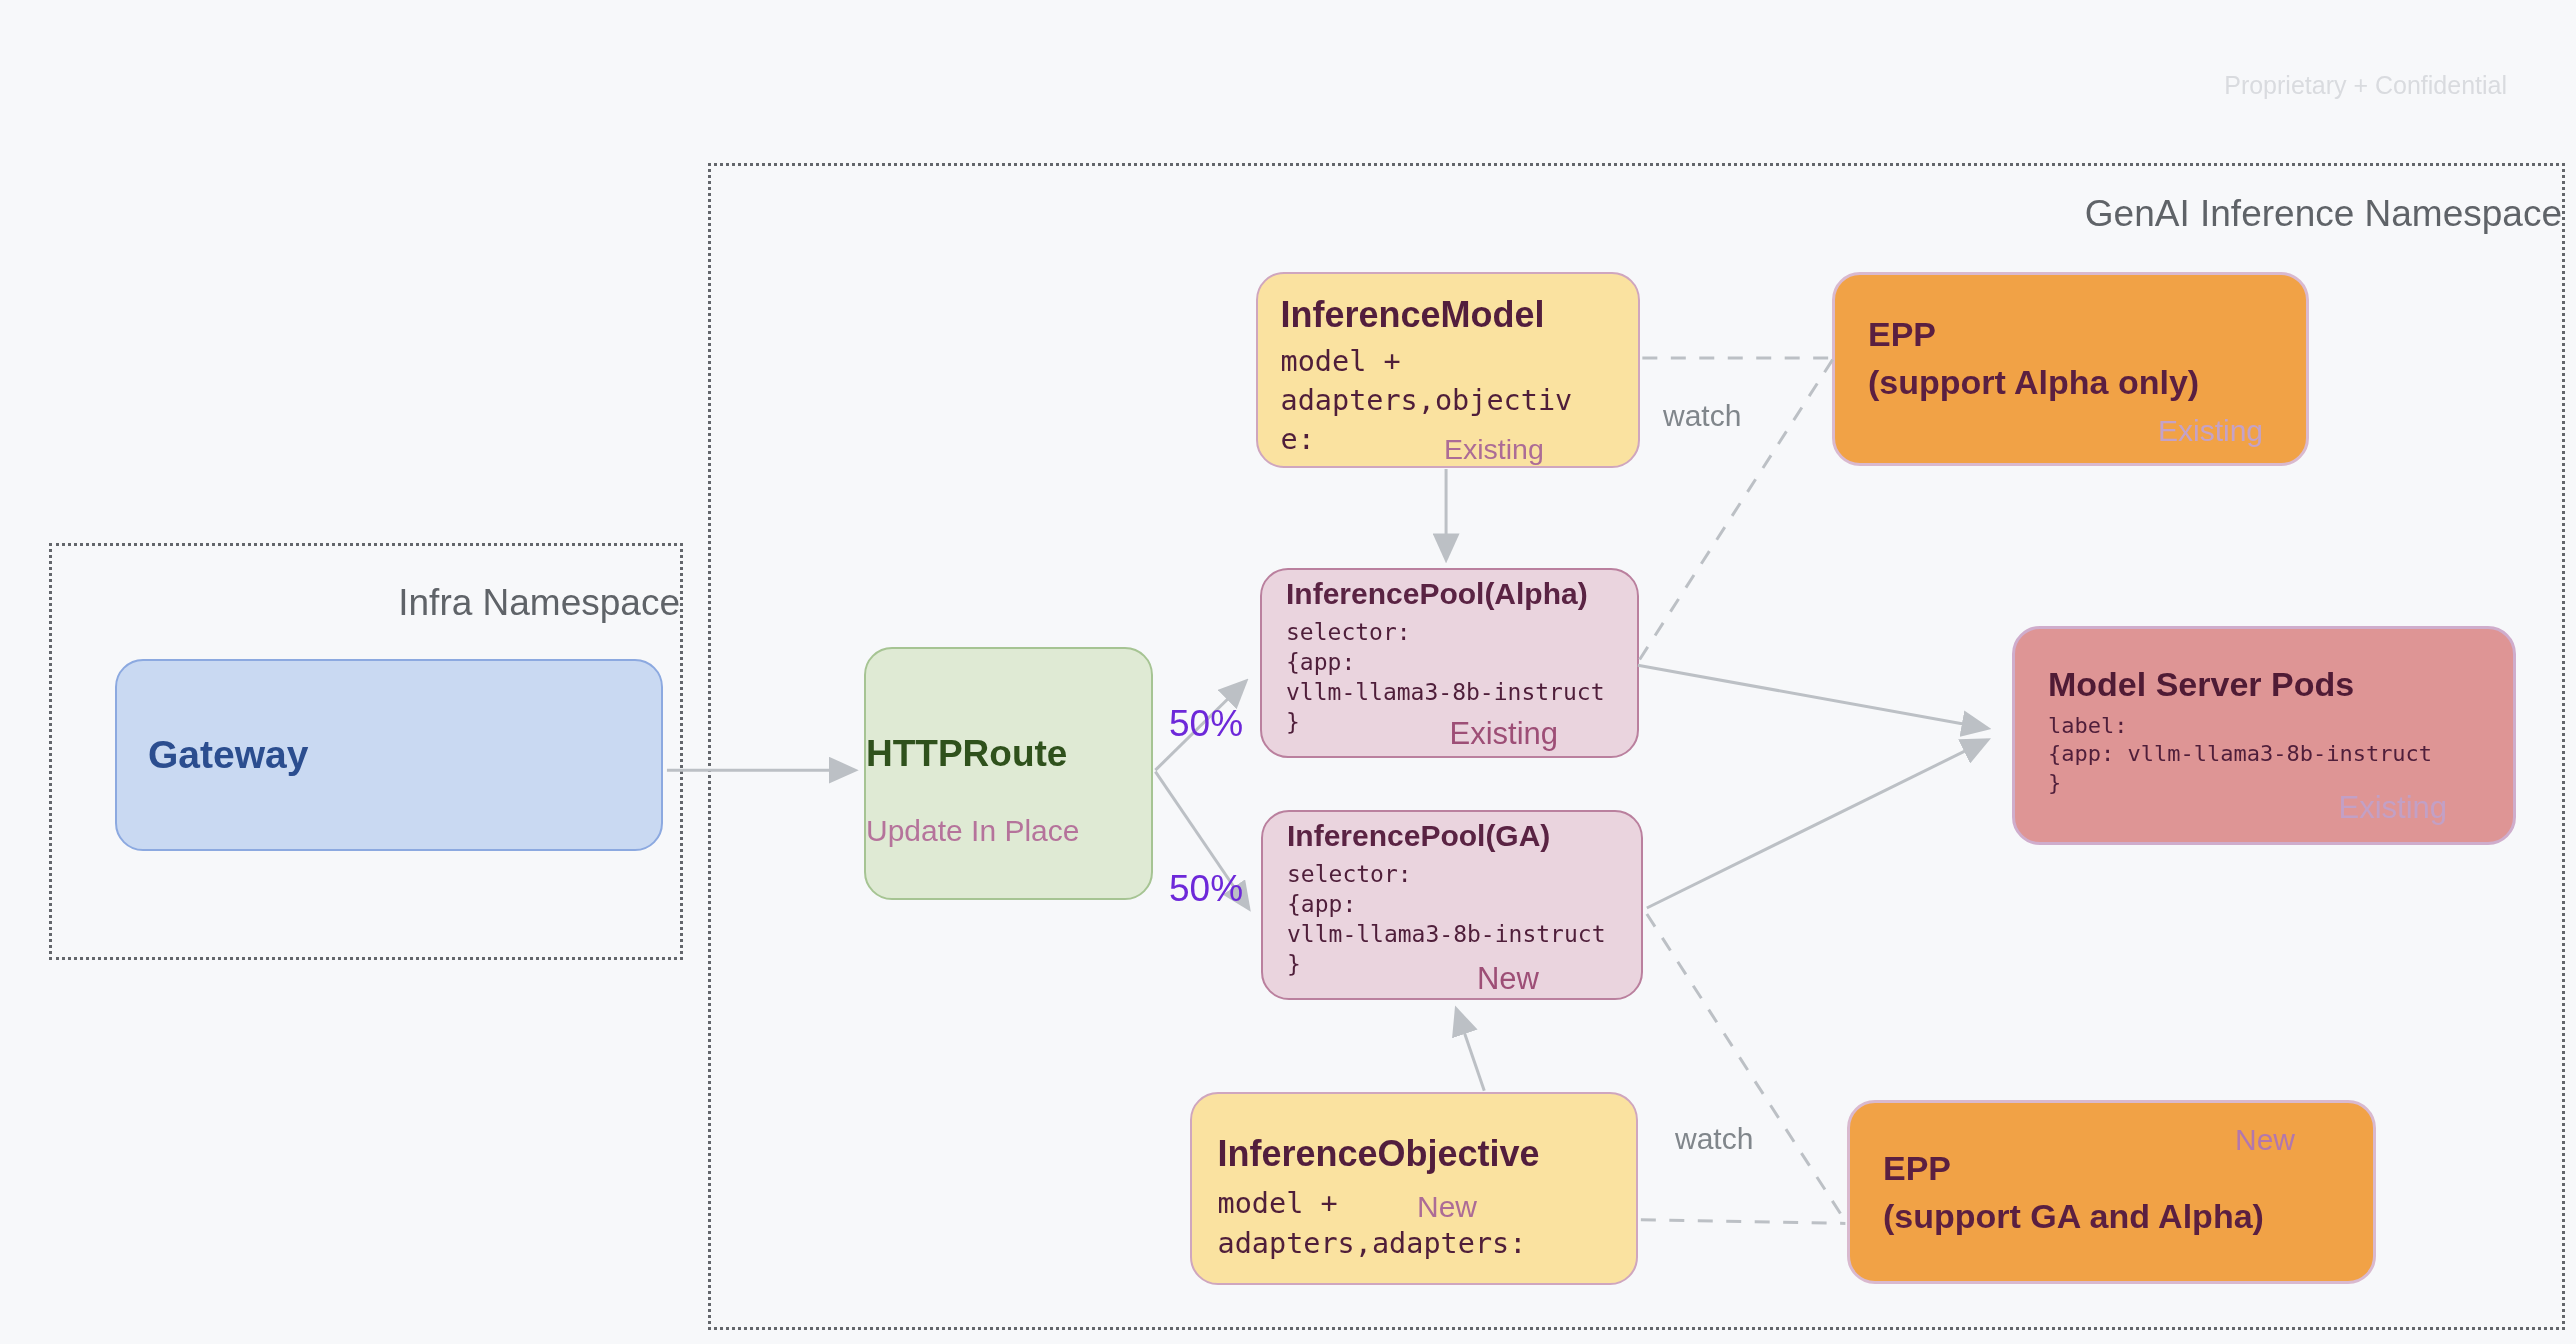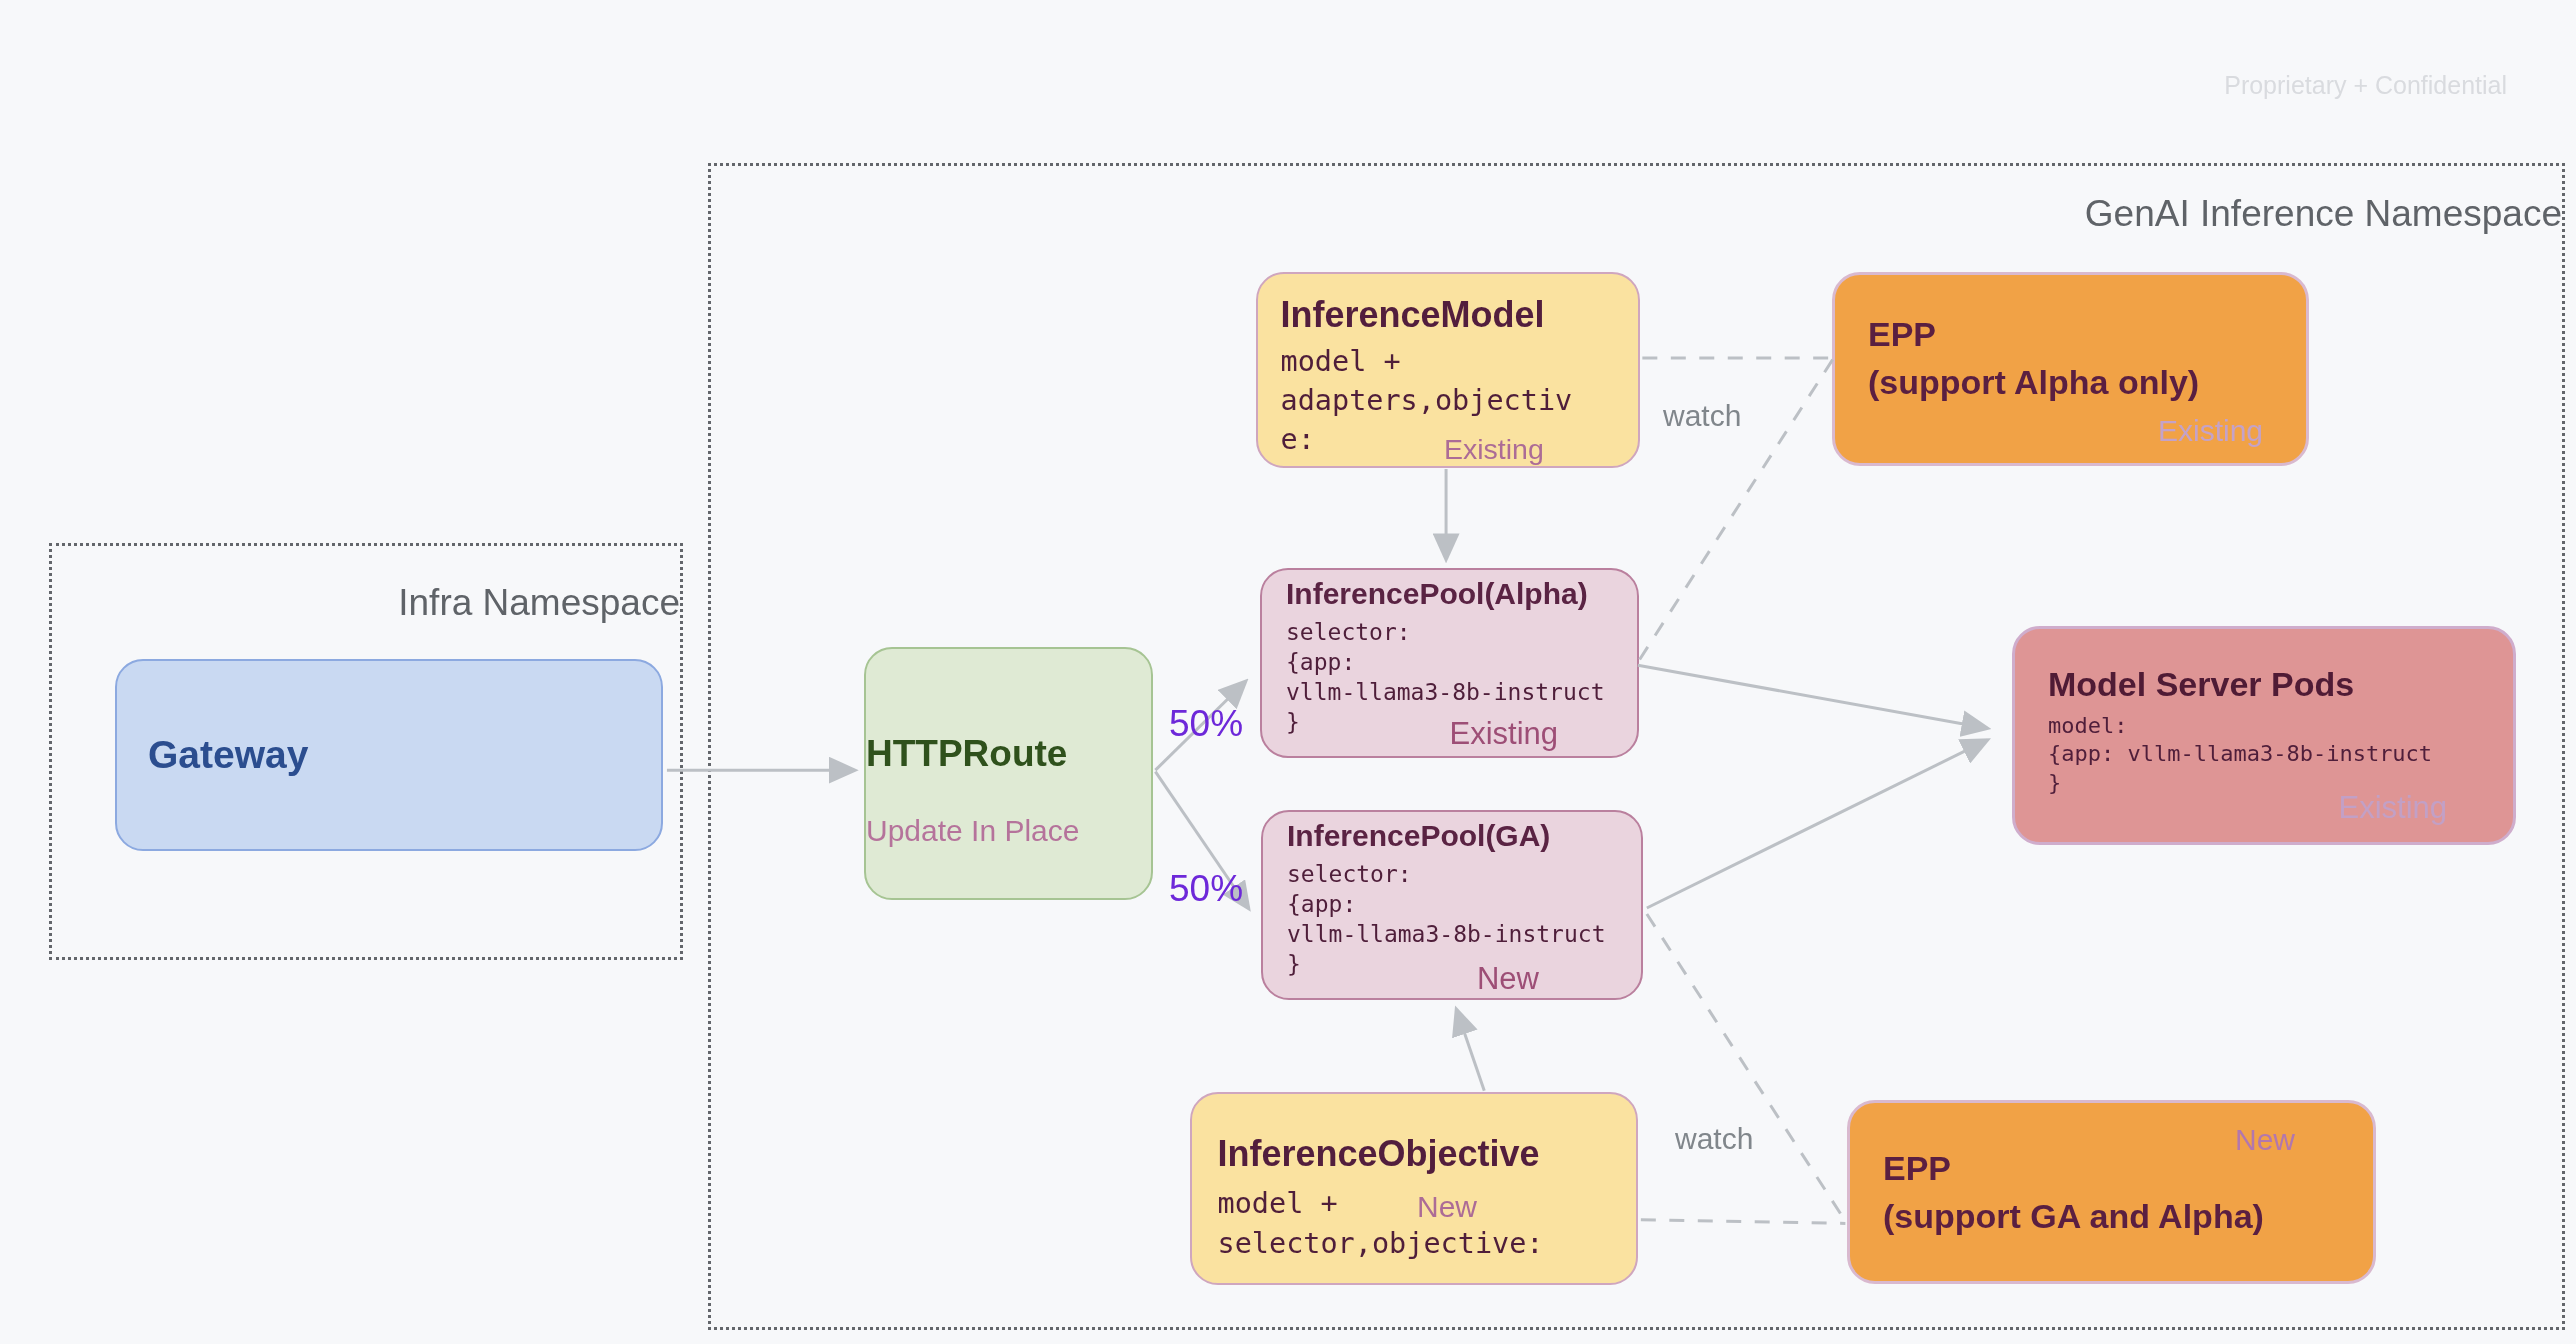--- a/index.html
+++ b/index.html
@@ -129,32 +129,32 @@
       <div>{app:</div>
       <div>vllm-llama3-8b-instruct</div>
       <div>}</div>
     </div>
     <div class="badge">New</div>
   </div>
 
   <div class="node msp">
     <div class="node-title">Model Server Pods</div>
     <div class="code">
-      <div>model:</div>
+      <div>label:</div>
       <div>{app: vllm-llama3-8b-instruct</div>
       <div>}</div>
     </div>
     <div class="badge">Existing</div>
   </div>
 
   <div class="node inference-objective">
     <div class="node-title">InferenceObjective</div>
     <div class="code">
       <div>model +</div>
-      <div>selector,objective:</div>
+      <div>adapters,adapters:</div>
     </div>
     <div class="badge">New</div>
   </div>
 
   <div class="node epp-ga">
     <div class="node-title">EPP</div>
     <div class="node-title">(support GA and Alpha)</div>
     <div class="badge">New</div>
   </div>
 

